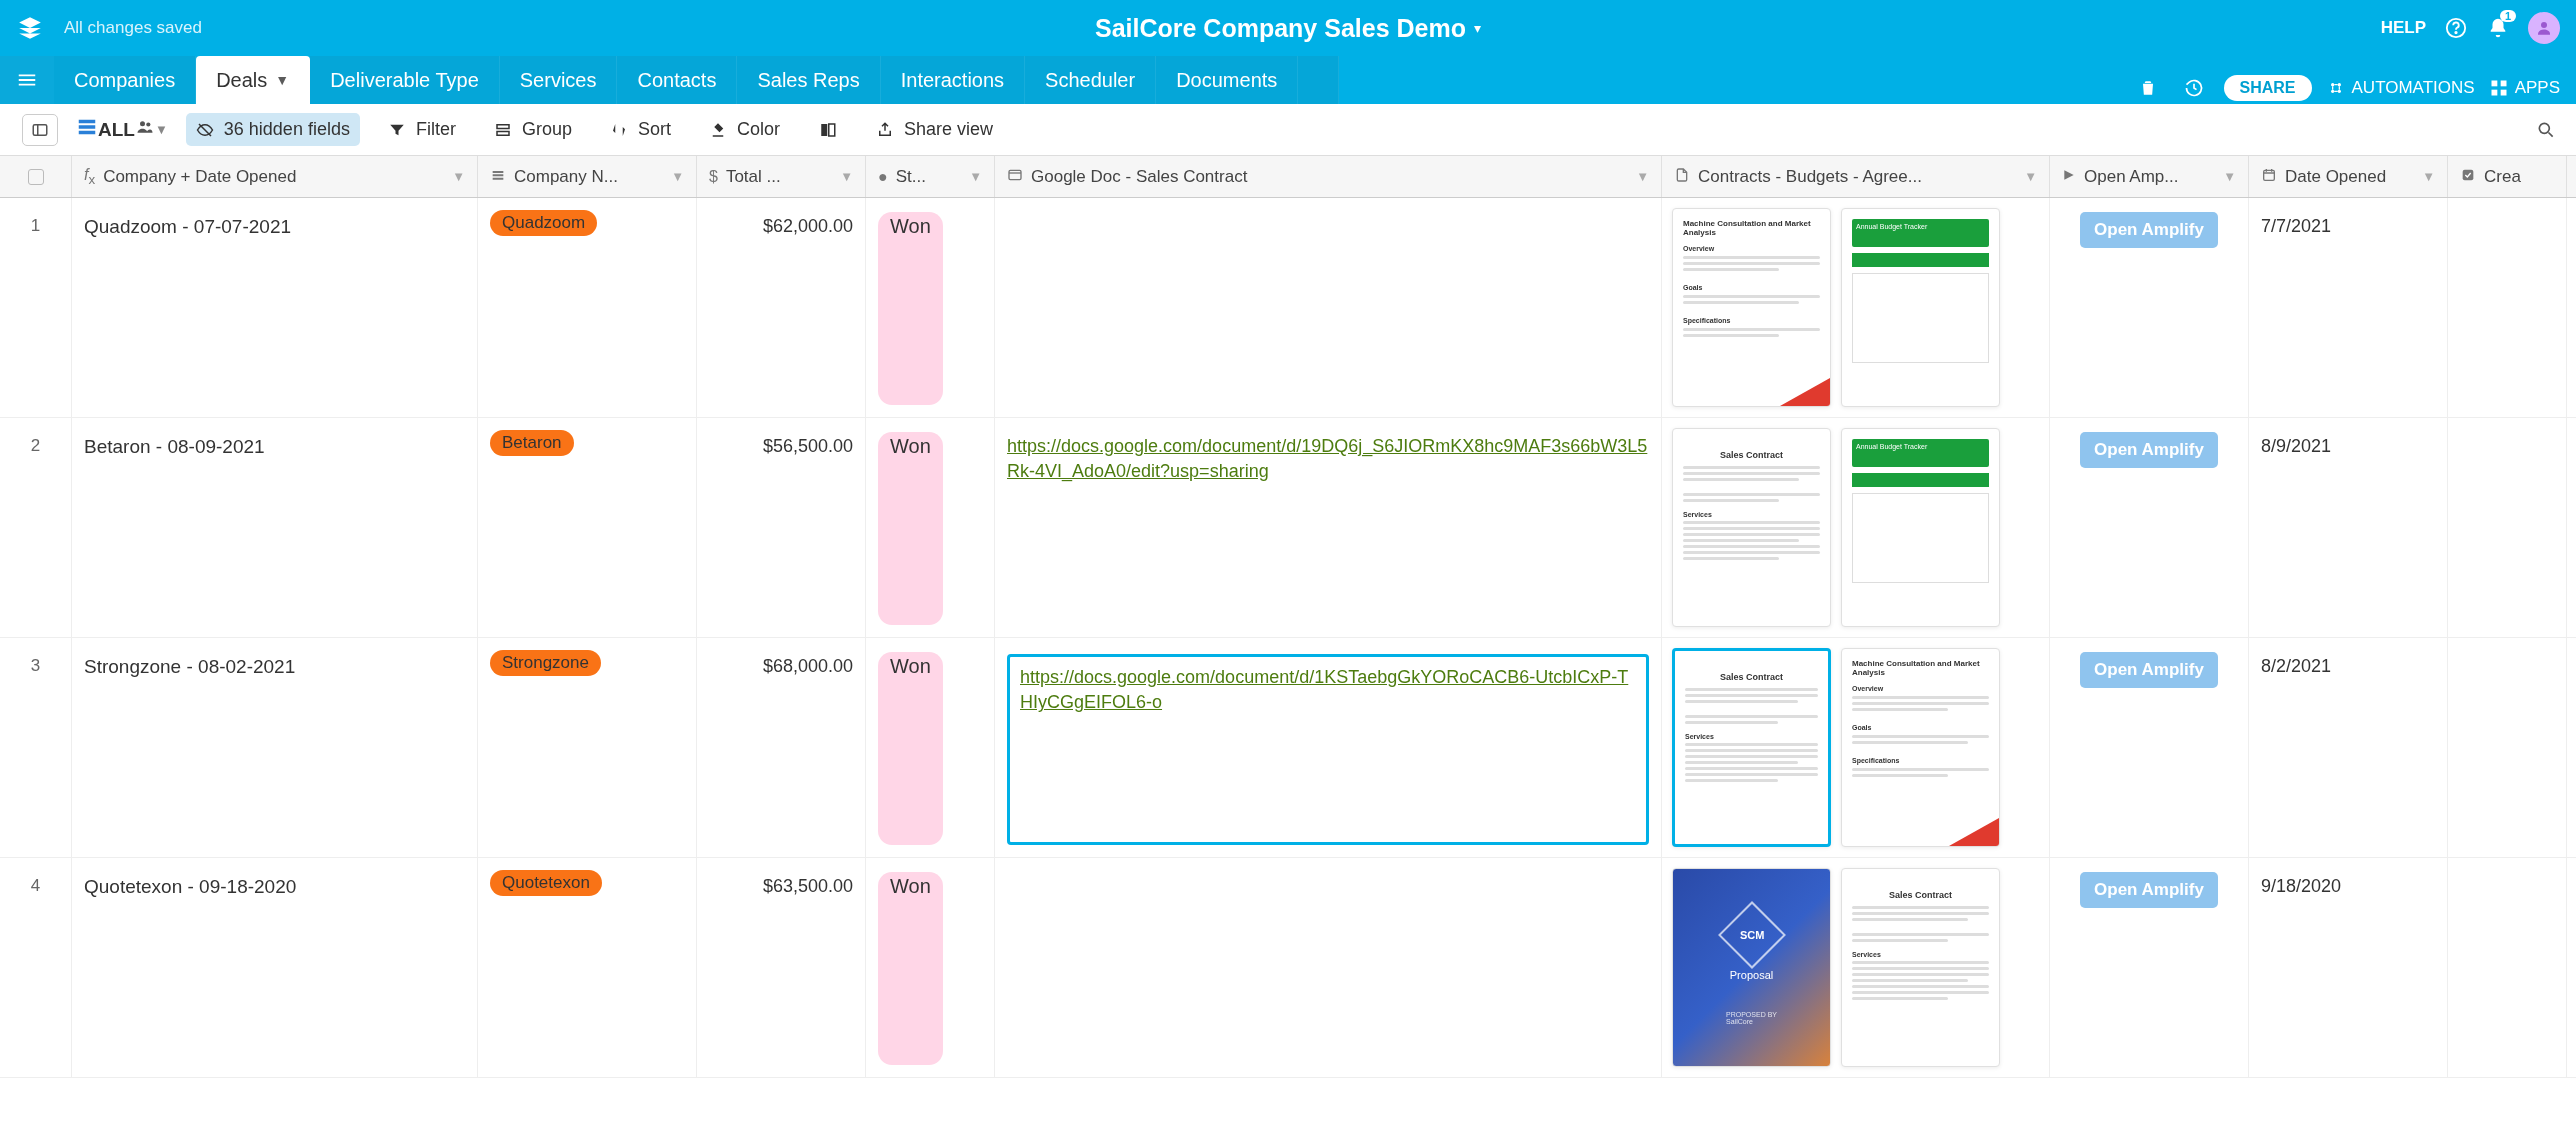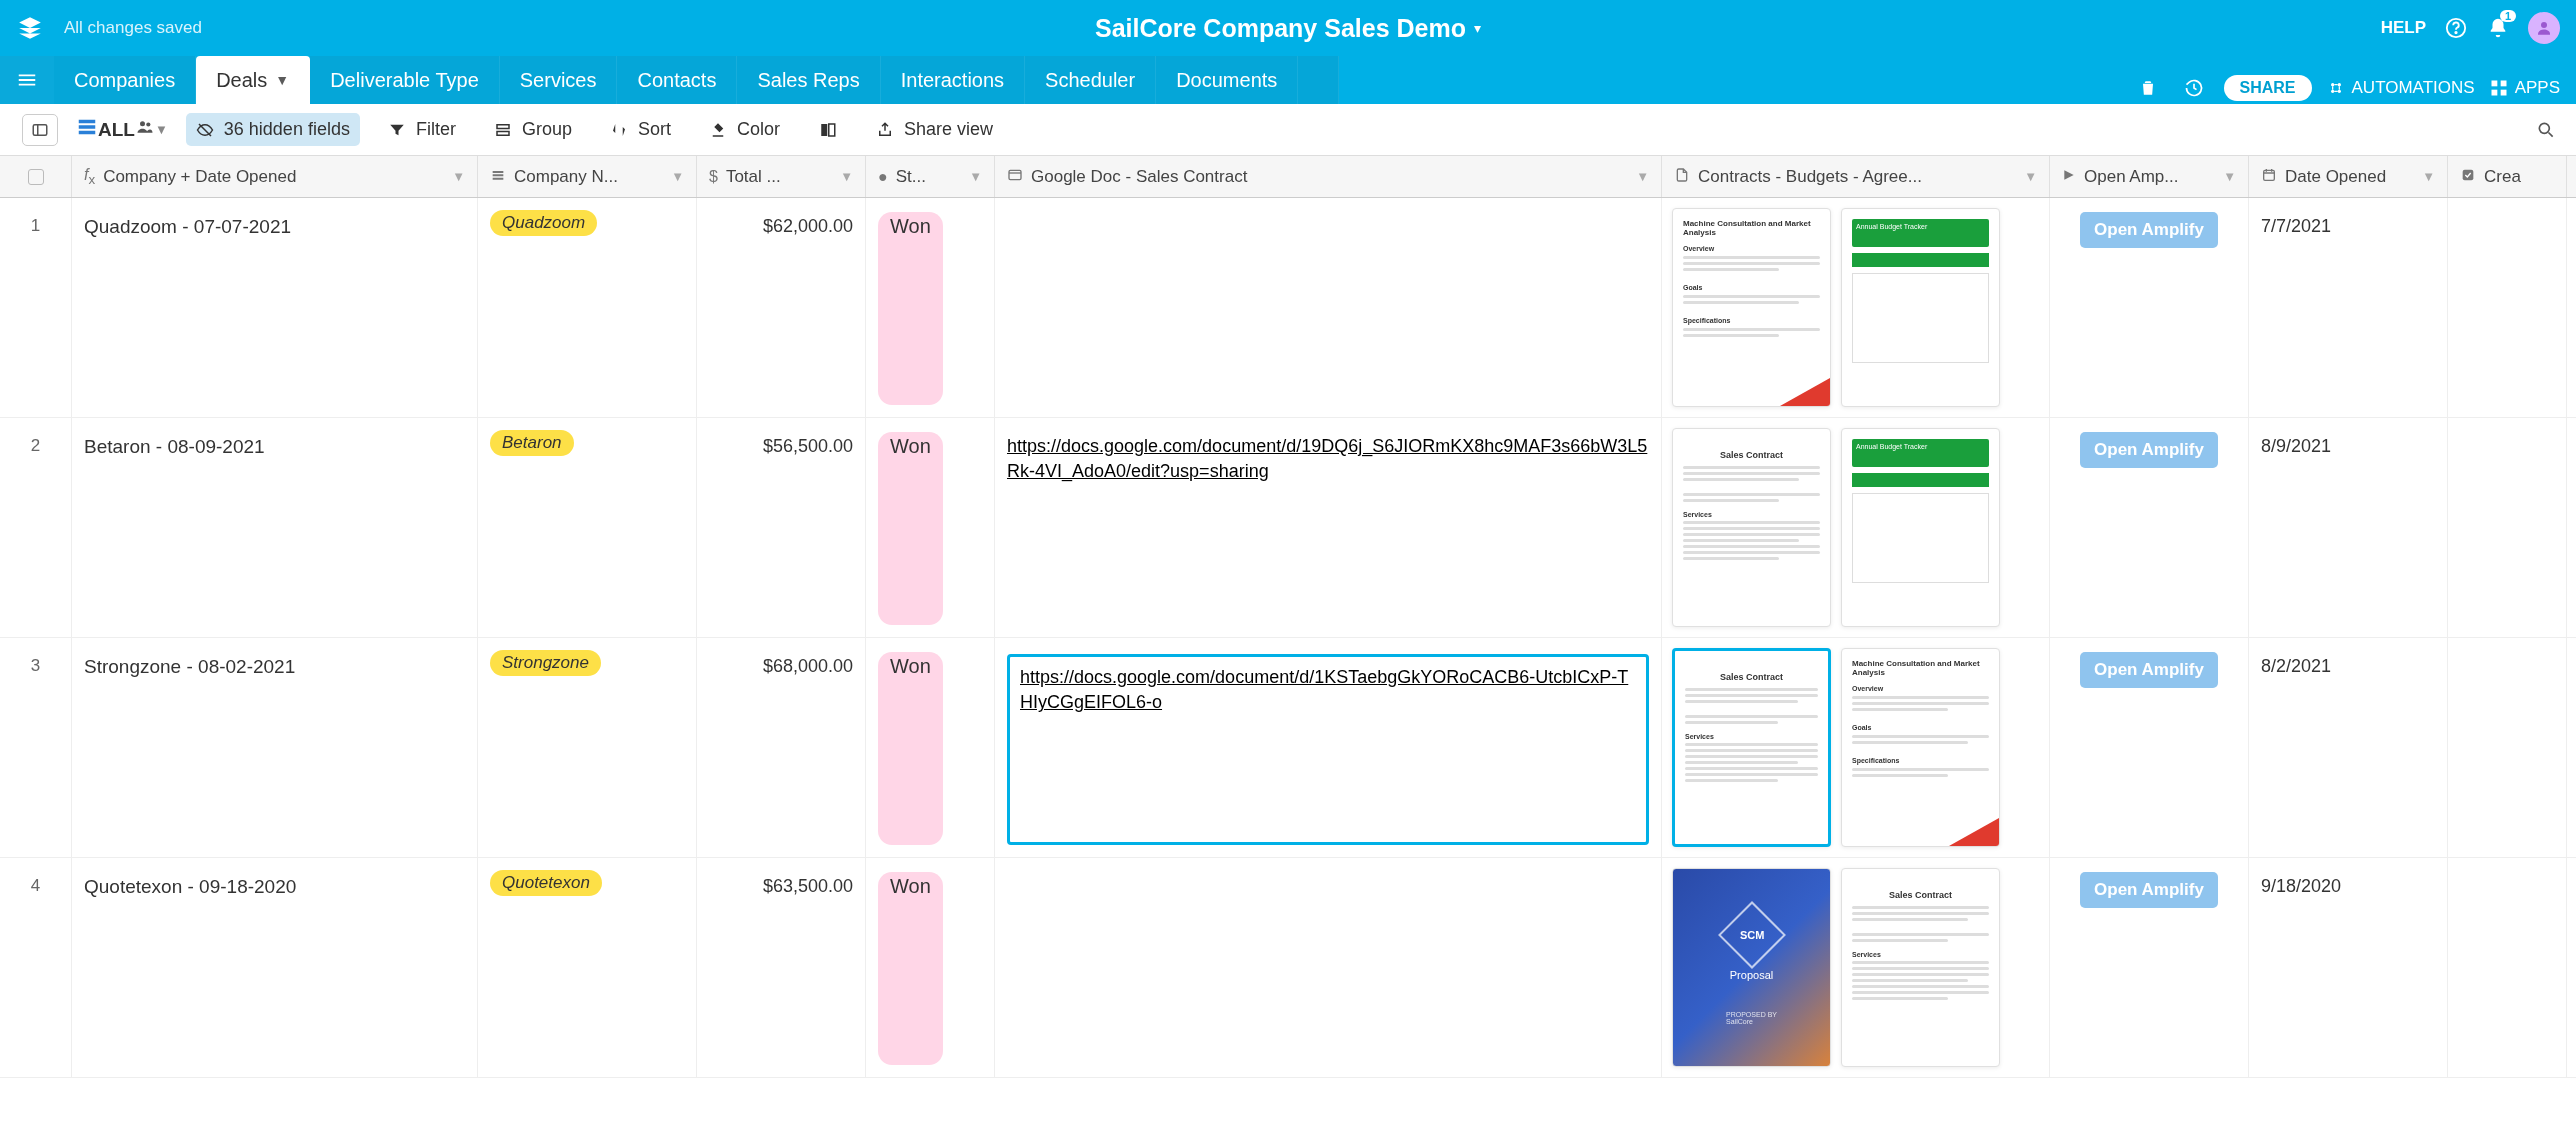--- a/index.html
+++ b/index.html
@@ -117,23 +117,23 @@
 .cell.c-company-date { width:406px; font-size:19px; padding-top:18px;}
 .cell.c-company-name { width:219px; padding-top:12px; align-items:flex-start;}
 .cell.c-total { width:169px; justify-content:flex-end; padding-top:18px;}
 .cell.c-status { width:129px; padding-top:14px;}
 .cell.c-gdoc { width:667px; padding-top:16px; }
 .cell.c-contracts { width:388px; padding:10px; gap:10px;}
 .cell.c-amplify { width:199px; padding-top:14px; align-items:flex-start; justify-content:center;}
 .cell.c-date-opened { width:199px; padding-top:18px;}
 .cell.c-created { width:119px; }
 
-.pill { background:#fde047; border-radius:14px; padding:3px 12px; font-size:17px; display:inline-block;font-style:italic;}
+.pill { background:#f97316; border-radius:14px; padding:3px 12px; font-size:17px; display:inline-block;}
 .status-pill { background:#ffd6e7; border-radius:14px; padding:3px 12px; font-size:20px; display:inline-block;}
-.gdoc-link { color:#000000; text-decoration:underline; line-height:1.4; font-size:18px; word-break:break-all;}
+.gdoc-link { color:#4d7c0f; text-decoration:underline; line-height:1.4; font-size:18px; word-break:break-all;}
 .gdoc-cell-active {
   border: 3px solid #00b0e6;
   border-radius:4px;
   padding:8px 10px;
   width:100%;
   min-height:107px;
 }
 .thumb { width:159px; height:199px; background:#fff; border:1px solid #e0e0e0; border-radius:4px; box-shadow:0 1px 4px rgba(0,0,0,0.08); padding:10px; position:relative; overflow:hidden;}
 .thumb.active { border:3px solid #00b0e6; }
 .thumb .t-title { font-size:9px; font-weight:700; text-align:center; margin-bottom:6px;margin-top:11px;}

